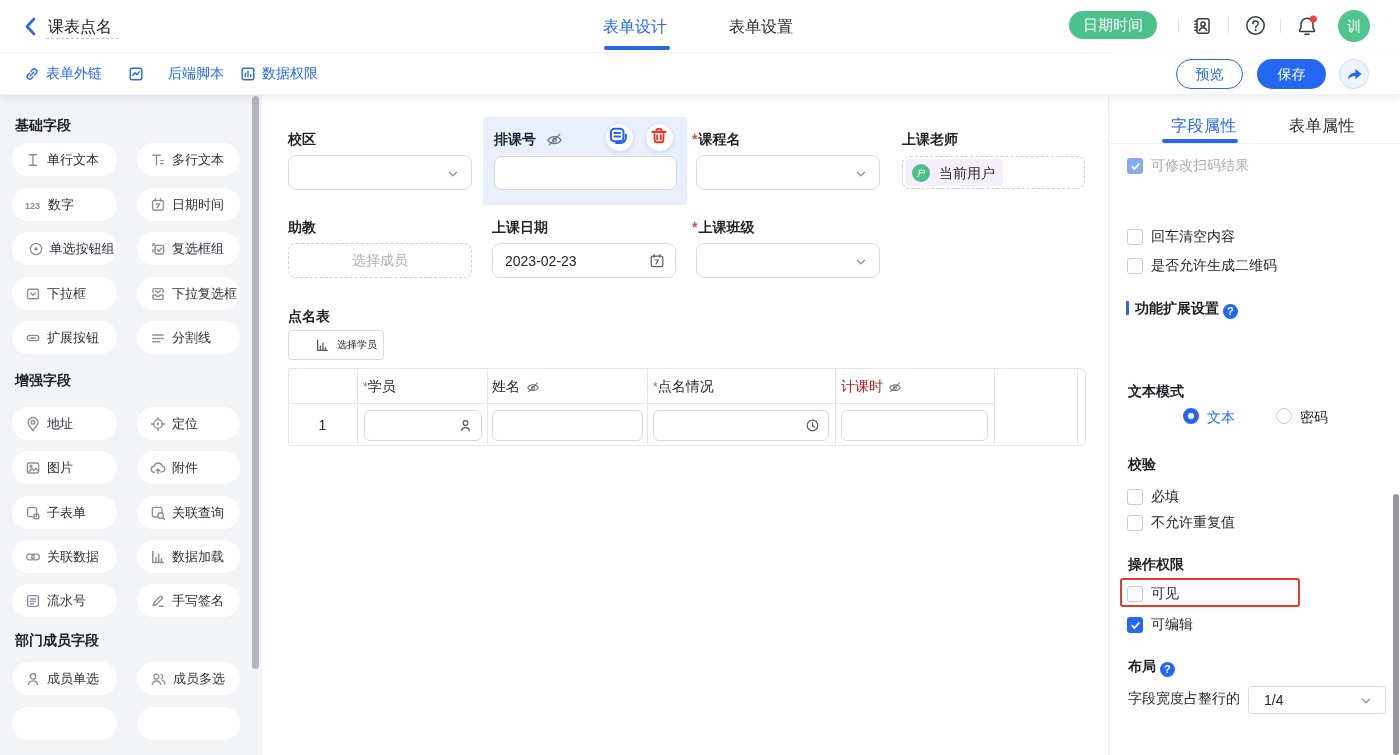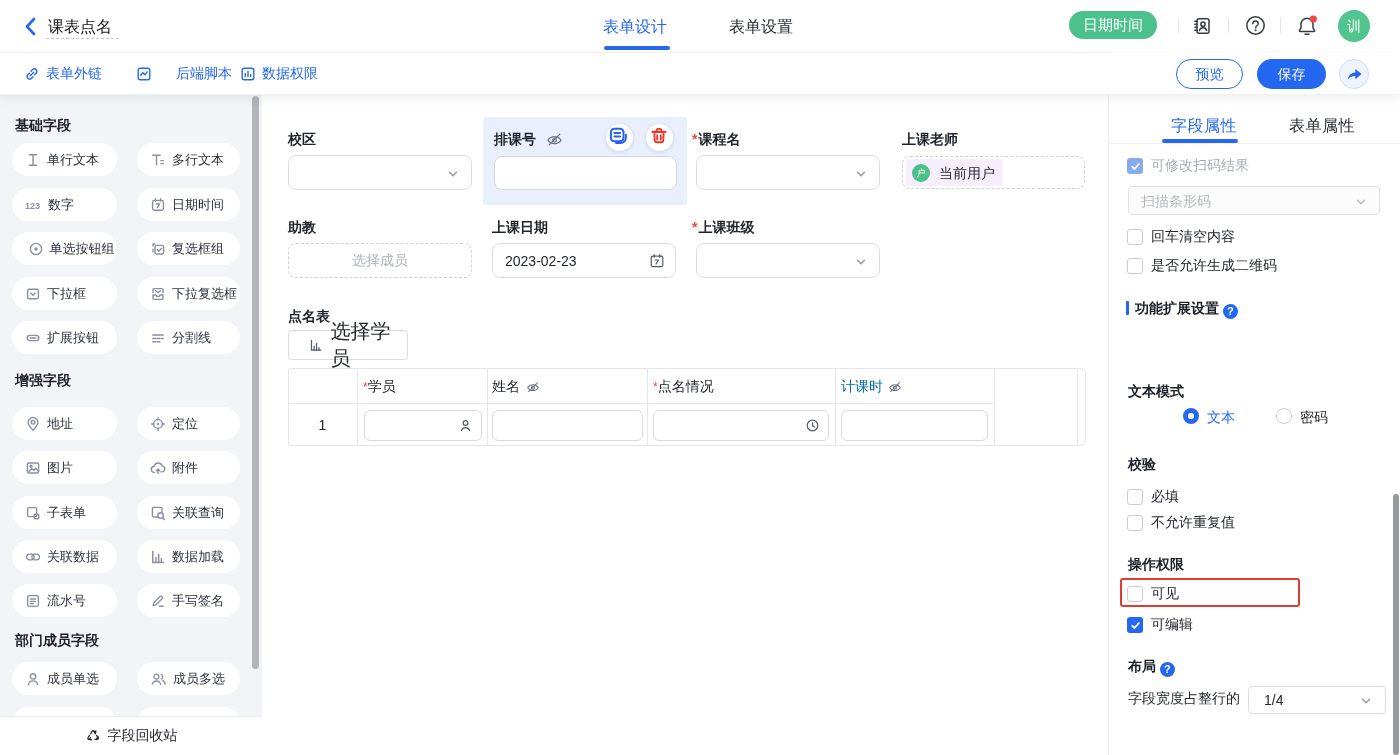--- a/index.html
+++ b/index.html
@@ -72,21 +72,21 @@
 
 <div id="toolbar">
   <div class="tlink" style="left:24px;">
     <svg width="16" height="16" viewBox="0 0 16 16" fill="none" stroke="#2468f2" stroke-width="1.4" stroke-linecap="round">
         <path d="M7 5.2l1.6-1.6a2.55 2.55 0 0 1 3.6 3.6L10.6 8.8"></path>
         <path d="M9 10.8l-1.6 1.6a2.55 2.55 0 0 1-3.6-3.6L5.4 7.2"></path>
         <path d="M6.3 9.7l3.4-3.4"></path>
       </svg>
     <span>表单外链</span>
   </div>
-  <div class="tlink" style="left:136px;gap:24px;">
+  <div class="tlink" style="left:128px;gap:24px;">
     <svg width="16" height="16" viewBox="0 0 16 16" fill="none" stroke="#2468f2" stroke-width="1.4" stroke-linecap="round" stroke-linejoin="round">
         <rect x="2.2" y="2.2" width="11.6" height="11.6" rx="2"></rect>
         <path d="M4.8 9.3l2.1-2.6 2 2 2.3-2.8"></path>
       </svg>
     <span>后端脚本</span>
   </div>
   <div class="tlink" style="left:240px;">
     <svg width="16" height="16" viewBox="0 0 16 16" fill="none" stroke="#2468f2" stroke-width="1.4" stroke-linecap="round">
         <rect x="2.2" y="2.2" width="11.6" height="11.6" rx="2"></rect>
         <path d="M5.3 10.6V7.4M8 10.6V5.2M10.7 10.6V8.6"></path>
@@ -199,31 +199,20 @@
       </svg>成员单选</div>
   <div class="fbtn c2" style="top:567px;"><svg width="17" height="16" viewBox="0 0 17 16" fill="none" stroke="#8a90a0" stroke-width="1.3" stroke-linecap="round">
         <circle cx="6.4" cy="5.6" r="2.5"></circle>
         <path d="M2.2 13.4a4.3 4.3 0 0 1 8.4 0"></path>
         <path d="M11.2 3.4a2.5 2.5 0 0 1 0 4.6"></path>
         <path d="M12.5 9.3a4.3 4.3 0 0 1 2.5 3.9"></path>
       </svg>成员多选</div>
   <div class="fbtn c1" style="top:612px;">&nbsp;</div>
   <div class="fbtn c2" style="top:612px;">&nbsp;</div>
 
-  <div id="recycle">
-    <svg width="16" height="16" viewBox="0 0 16 16" fill="none" stroke="#23262d" stroke-width="1.25" stroke-linecap="round" stroke-linejoin="round">
-        <path d="M5.6 5.9l1.6-2.8a.9.9 0 0 1 1.6 0l1.6 2.8"></path>
-        <path d="M9.1 3.4l1.8-.4-.3 1.9"></path>
-        <path d="M11.5 7.3l1.5 2.6a.9.9 0 0 1-.8 1.4H10"></path>
-        <path d="M12.9 8.4l.5 1.8-1.9.1"></path>
-        <path d="M4.5 7.3L3 9.9a.9.9 0 0 0 .8 1.4H6"></path>
-        <path d="M5.3 9.7l-.6 1.6 1.7.6"></path>
-      </svg>
-    <span>字段回收站</span>
-  </div>
   <div id="sb-scroll"></div>
 </div>
 
 <div id="canvas">
 
   <div class="abs" style="left:221px;top:22px;width:204px;height:88px;background:#e9effc;border-radius:3px;"></div>
 
   <div class="flabel" style="left:26px;top:36px;">校区</div>
   <div class="flabel" style="left:232px;top:36px;">排课号</div>
   <svg class="abs" style="left:284px;top:36px" width="17" height="17" viewBox="0 0 17 17" fill="none" stroke="#6b7280" stroke-width="1.2" stroke-linecap="round">
@@ -278,21 +267,21 @@
         <path d="M5.9 7h3.4l-2.2 4"></path>
       </svg>
   </div>
   <div class="sel" style="left:434px;top:148px;">
       <svg class="chev" width="12" height="12" viewBox="0 0 12 12" fill="none" stroke="#9199a3" stroke-width="1.4" stroke-linecap="round" stroke-linejoin="round">
         <path d="M2.5 4.2L6 7.8l3.5-3.6"></path>
       </svg>
     </div>
 
   <div class="flabel" style="left:26px;top:213px;">点名表</div>
-  <div class="abs" style="left:26px;top:235px;width:120px;height:30px;border:1px solid #d8dadf;border-radius:4px;background:#fff;display:flex;align-items:center;justify-content:center;gap:7px;font-size:20px;color:#23262d;padding-left:20px;">
+  <div class="abs" style="left:26px;top:235px;width:96px;height:30px;border:1px solid #d8dadf;border-radius:4px;background:#fff;display:flex;align-items:center;justify-content:center;gap:7px;font-size:10px;color:#23262d;padding-left:20px;">
     <svg width="15" height="15" viewBox="0 0 15 15" fill="none" stroke="#565c66" stroke-width="1.3" stroke-linecap="round">
         <path d="M2.6 2.2v10.2h9.8"></path>
         <path d="M5.4 12.2V8.2M7.9 12.2V5.2M10.4 12.2V9.6"></path>
       </svg>
     <span>选择学员</span>
   </div>
 
   <div class="abs" style="left:26px;top:273px;width:790px;height:78px;border:1px solid #e5e6eb;border-radius:2px;"></div>
   <div class="abs" style="left:815px;top:273px;width:9px;height:78px;border:1px solid #e5e6eb;border-left:none;border-radius:0 6px 6px 0;"></div>
   <div class="abs" style="left:26px;top:308px;width:707px;height:1px;background:#e5e6eb;"></div>
@@ -303,21 +292,21 @@
   <div class="abs" style="left:732px;top:273px;width:1px;height:78px;background:#e5e6eb;"></div>
 
   <div class="abs" style="left:101px;top:283px;font-size:14px;color:#1f2329;"><span style="color:#f0483e;font-size:12px;">*</span>学员</div>
   <div class="abs" style="left:230px;top:283px;font-size:14px;color:#1f2329;">姓名</div>
   <svg class="abs" style="left:264px;top:285px" width="14" height="14" viewBox="0 0 15 15" fill="none" stroke="#6b7280" stroke-width="1.1" stroke-linecap="round">
       <path d="M1.8 8.2s2-3.1 5.7-3.1 5.7 3.1 5.7 3.1-2 3.1-5.7 3.1S1.8 8.2 1.8 8.2z"></path>
       <circle cx="7.5" cy="8.2" r="1.6"></circle>
       <path d="M2.8 12.4l9.4-9.4"></path>
     </svg>
   <div class="abs" style="left:391px;top:283px;font-size:14px;color:#1f2329;"><span style="color:#f0483e;font-size:12px;">*</span>点名情况</div>
-  <div class="abs" style="left:579px;top:283px;font-size:14px;color:#0369a1;">计课时</div>
+  <div class="abs" style="left:579px;top:283px;font-size:14px;color:#b91c1c;">计课时</div>
   <svg class="abs" style="left:626px;top:285px" width="14" height="14" viewBox="0 0 15 15" fill="none" stroke="#6b7280" stroke-width="1.1" stroke-linecap="round">
       <path d="M1.8 8.2s2-3.1 5.7-3.1 5.7 3.1 5.7 3.1-2 3.1-5.7 3.1S1.8 8.2 1.8 8.2z"></path>
       <circle cx="7.5" cy="8.2" r="1.6"></circle>
       <path d="M2.8 12.4l9.4-9.4"></path>
     </svg>
 
   <div class="abs" style="left:26px;top:322px;width:69px;text-align:center;font-size:14px;color:#23262d;">1</div>
   <div class="abs" style="left:102px;top:315px;width:118px;height:31px;border:1px solid #d7dae0;border-radius:6px;background:#fff;">
     <svg class="abs" style="right:8px;top:7px" width="15" height="15" viewBox="0 0 15 15" fill="none" stroke="#565c66" stroke-width="1.2" stroke-linecap="round">
         <circle cx="7.5" cy="5" r="2.4"></circle>
@@ -341,26 +330,20 @@
   <div class="abs" style="left:0;top:48px;width:292px;height:1px;background:#eef0f2;"></div>
 
   <div class="rcheck" style="left:18px;top:62px;color:#a8acb2;">
     <div class="cbc" style="background:#88abef;">
         <svg width="11" height="11" viewBox="0 0 11 11" fill="none" stroke="#fff" stroke-width="1.8" stroke-linecap="round" stroke-linejoin="round">
           <path d="M2.2 5.7l2.3 2.3 4.3-4.8"></path>
         </svg>
       </div>
     <span>可修改扫码结果</span>
   </div>
-  <div class="abs" style="left:19px;top:91px;width:252px;height:29px;border:1px solid #e0e2e6;border-radius:4px;background:#fcfcfd;">
-    <div class="abs" style="left:12px;top:6px;font-size:14px;color:#b3b7bd;">扫描条形码</div>
-    <svg class="abs" style="right:12px;top:9px" width="12" height="12" viewBox="0 0 12 12" fill="none" stroke="#b9bdc4" stroke-width="1.4" stroke-linecap="round" stroke-linejoin="round">
-        <path d="M2.5 4.2L6 7.8l3.5-3.6"></path>
-      </svg>
-  </div>
   <div class="rcheck" style="left:18px;top:133px;">
       <div class="cb"></div>
       <span>回车清空内容</span>
     </div>
   <div class="rcheck" style="left:18px;top:162px;">
       <div class="cb"></div>
       <span>是否允许生成二维码</span>
     </div>
 
   <div class="abs" style="left:17px;top:206px;width:3px;height:14px;background:#2468f2;border-radius:1px;"></div>

